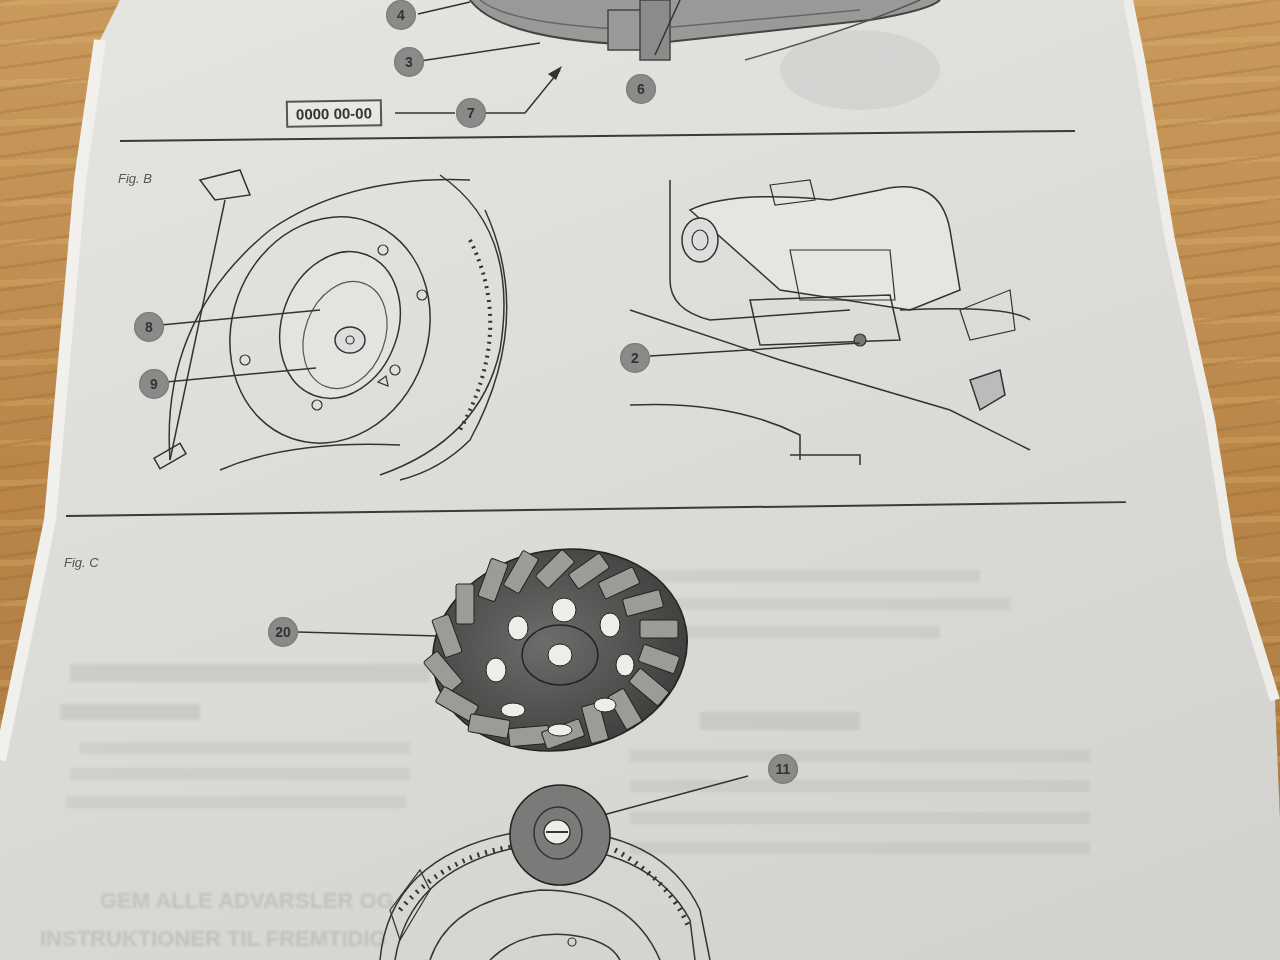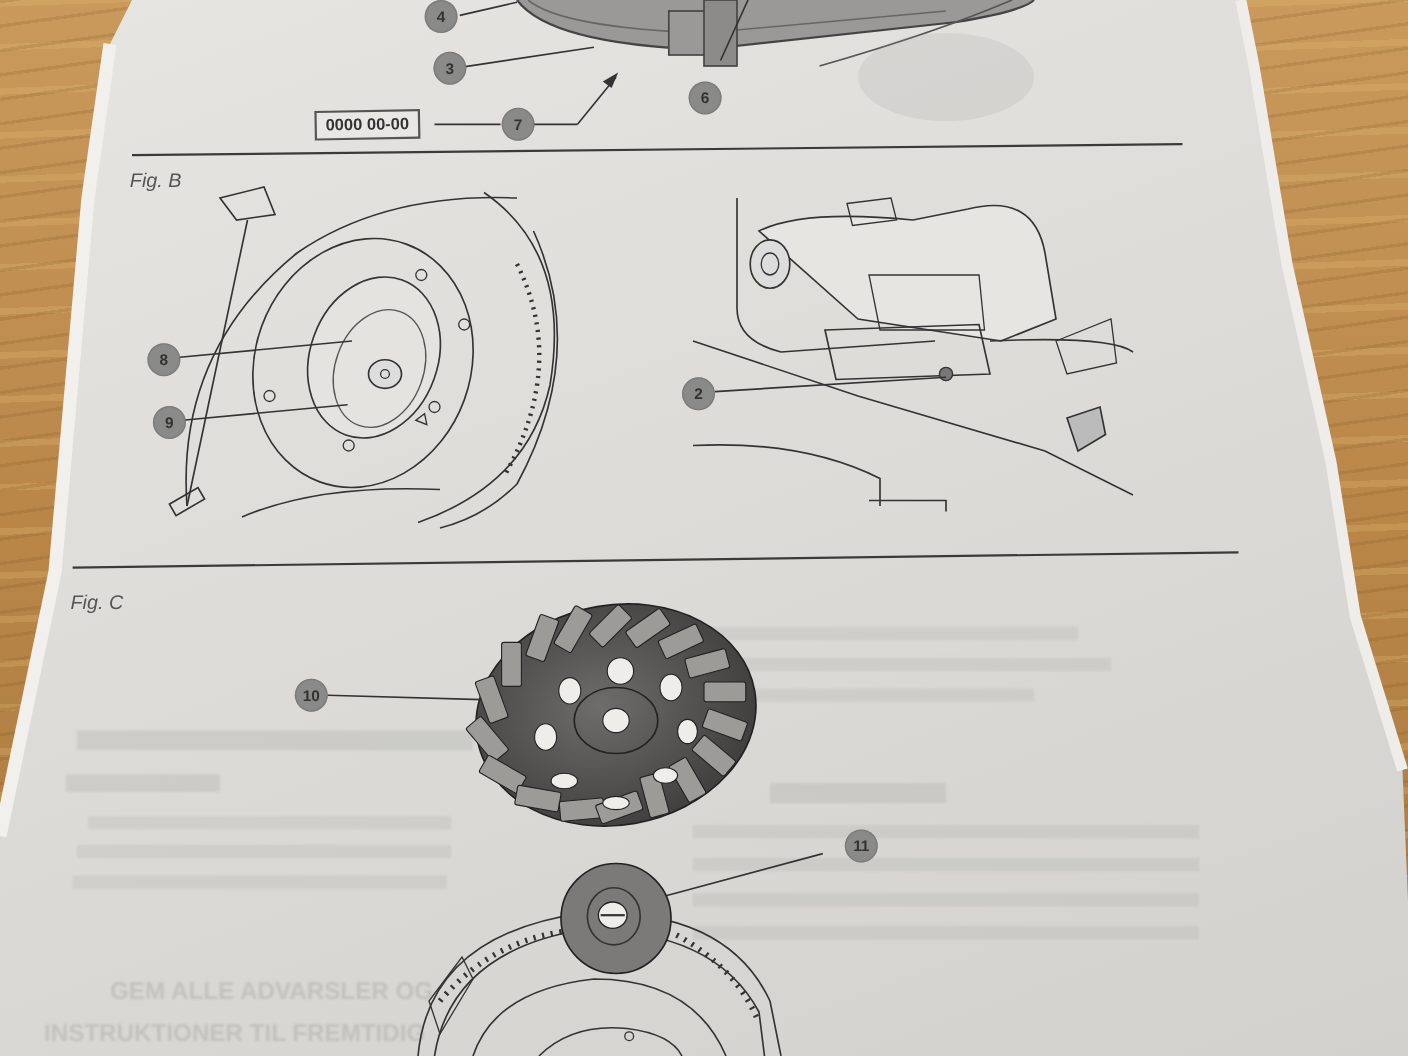--- a/index.html
+++ b/index.html
@@ -23,21 +23,21 @@
     .page-edge {
       position: absolute; left: 0; top: 0; width: 1280px; height: 960px;
       pointer-events: none;
     }
     .bleed {
       position: absolute; color: rgba(120,120,120,0.22); font-weight: bold;
       font-size: 22px; white-space: nowrap; filter: blur(1.2px);
     }
     .rule { position: absolute; height: 2px; background: #3a3a3a; transform-origin: left center; }
     .fig-label {
-      position: absolute; font-style: italic; font-size: 18px; color: #555;
+      position: absolute; font-style: italic; font-size: 13px; color: #555; margin-top: 17px;
     }
     .callout {
       position: absolute; width: 30px; height: 30px; border-radius: 50%;
       background: #8a8a88; color: #333; font-weight: bold; font-size: 14px;
       display: flex; align-items: center; justify-content: center;
       box-shadow: inset 0 0 2px rgba(0,0,0,0.4);
     }
     .part-box {
       position: absolute; border: 2px solid #555; background: #e8e7e4;
       font-size: 15px; font-weight: bold; color: #333;
@@ -185,21 +185,21 @@
       <ellipse cx="205" cy="125" rx="9" ry="11"></ellipse>
       <ellipse cx="93" cy="170" rx="12" ry="7"></ellipse>
       <ellipse cx="140" cy="190" rx="12" ry="6"></ellipse>
       <ellipse cx="185" cy="165" rx="11" ry="7"></ellipse>
     </g>
   </svg>
   <svg class="drawing" style="left:0; top:0;" width="1280" height="960">
     <line x1="298" y1="632" x2="438" y2="636" stroke="#333" stroke-width="1.5"></line>
     <line x1="748" y1="776" x2="592" y2="818" stroke="#333" stroke-width="1.5"></line>
   </svg>
-  <div class="callout" style="left:268px; top:617px;">10</div>
+  <div class="callout" style="left:268px; top:617px;">20</div>
   <div class="callout" style="left:768px; top:754px;">11</div>
 
   <svg class="drawing" style="left:370px; top:790px;" width="360" height="170">
     <path d="M10 170 Q20 60 160 40 Q290 35 330 120 L340 170" fill="none" stroke="#333" stroke-width="1.5"></path>
     <path d="M25 170 Q40 75 160 55 Q280 55 320 130 L325 170" fill="none" stroke="#333" stroke-width="1.5"></path>
     <path d="M30 120 Q80 60 160 55" fill="none" stroke="#333" stroke-width="5" stroke-dasharray="2 6"></path>
     <path d="M245 60 Q300 90 320 140" fill="none" stroke="#333" stroke-width="5" stroke-dasharray="2 6"></path>
     <path d="M60 170 Q80 110 170 100 Q260 100 290 170" fill="none" stroke="#333" stroke-width="1.5"></path>
     <path d="M120 170 Q150 140 200 145 Q240 150 250 170" fill="none" stroke="#333" stroke-width="1.5"></path>
     <circle cx="202" cy="152" r="4" fill="none" stroke="#333" stroke-width="1.2"></circle>

